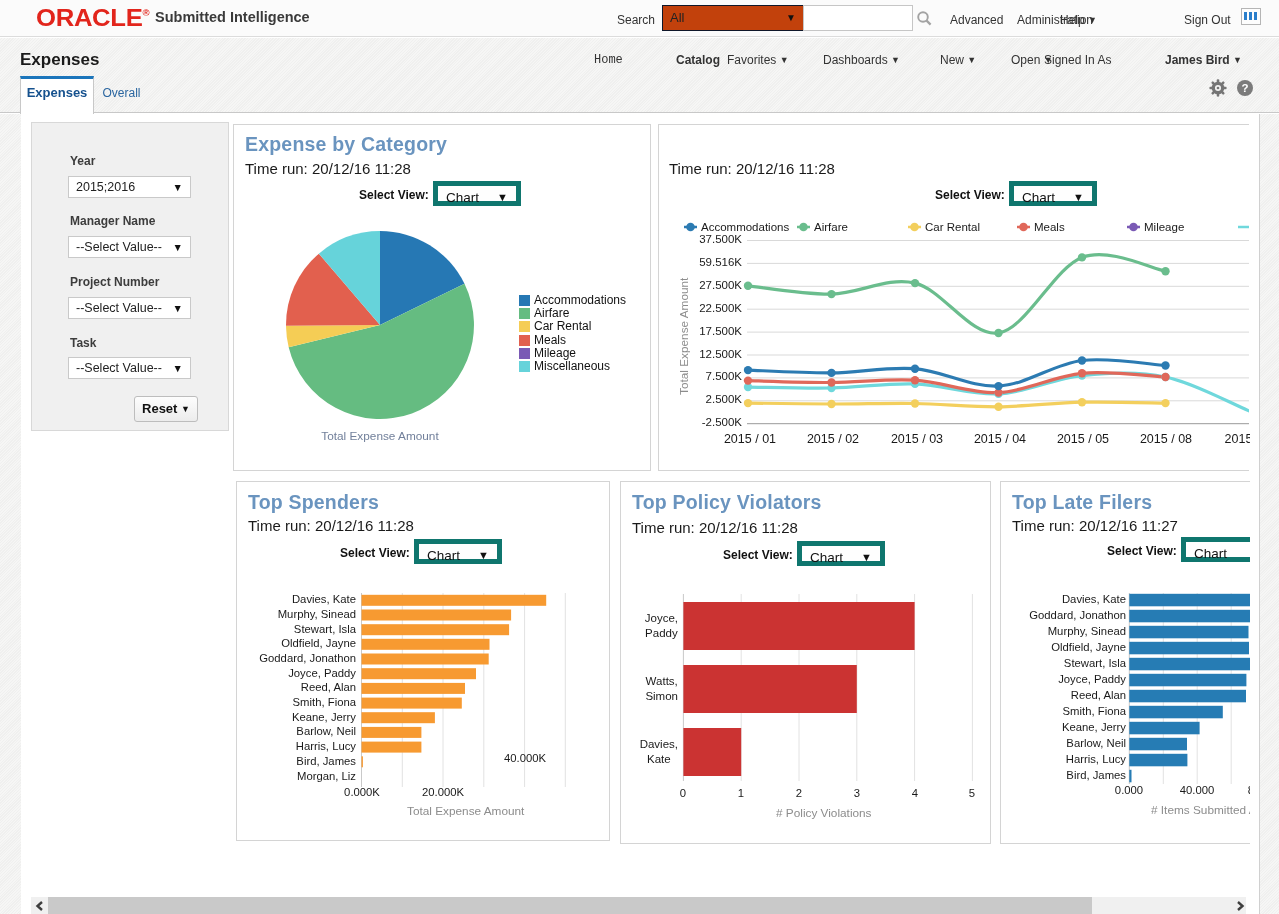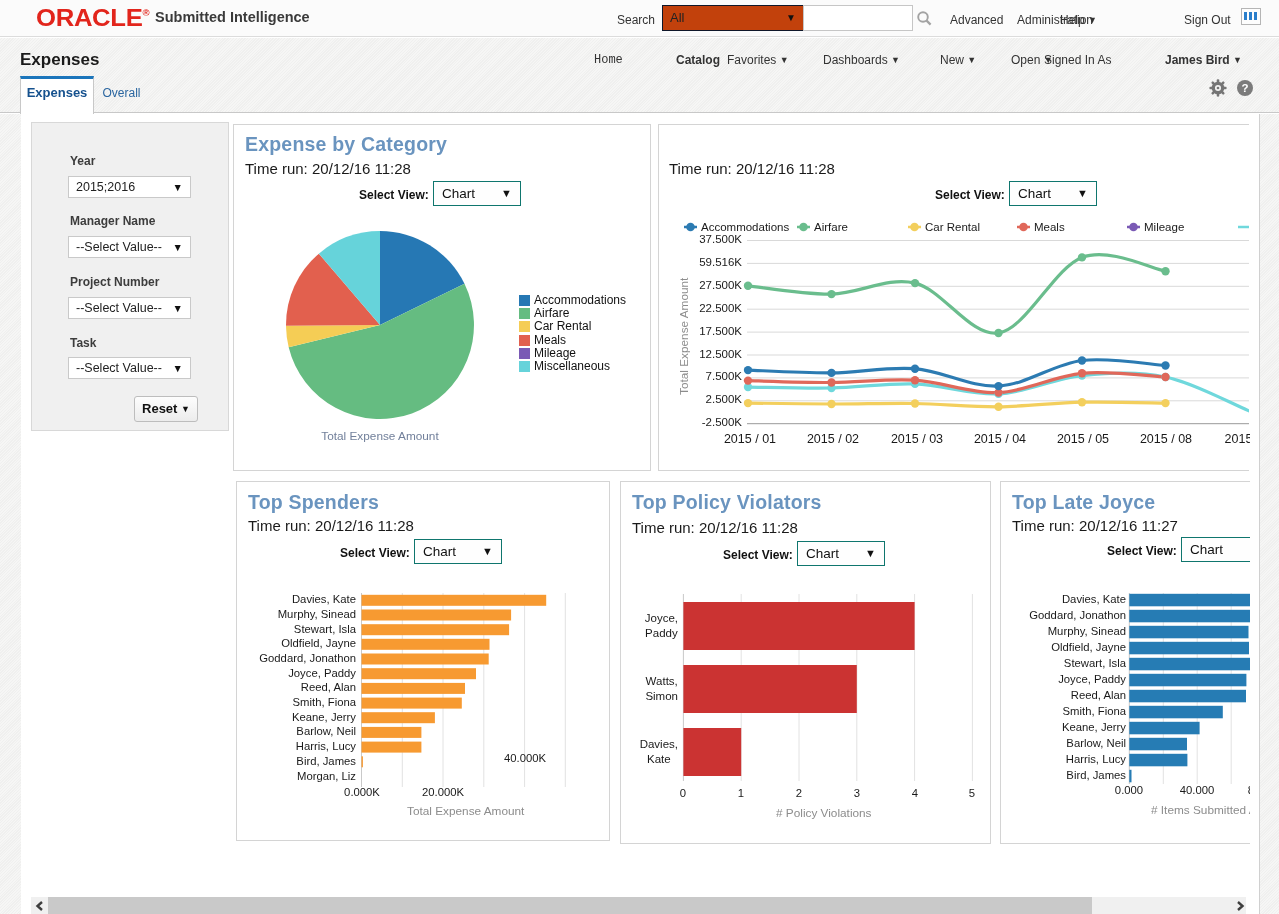--- a/index.html
+++ b/index.html
@@ -10,21 +10,21 @@
 .abs { position:absolute; }
 .tyl { position:absolute; right:537px; font-size:11.5px; color:#1a1a1a; }
 .txl { position:absolute; top:432px; width:84px; text-align:center; font-size:12.5px; color:#1a1a1a; }
 .tlt { position:absolute; top:221px; font-size:11.5px; color:#1a1a1a; }
 .bn { position:absolute; font-size:11.3px; color:#1a1a1a; white-space:nowrap; }
 .bn2 { position:absolute; right:601px; font-size:11.5px; color:#1a1a1a; text-align:center; line-height:14.5px; }
 .bxl { position:absolute; text-align:center; font-size:11.3px; color:#1a1a1a; }
 .ptitle { position:absolute; font-size:19.5px; font-weight:bold; color:#6a94bf; letter-spacing:0.2px; }
 .trun { position:absolute; font-size:15px; color:#1a1a1a; }
 .svlab { position:absolute; font-size:12px; font-weight:bold; color:#111; }
-.selbox { position:absolute; width:88px; height:25px; background:#fefefe; border:1px solid #0f766e; font-size:13.5px; color:#111; line-height:23px; padding-left:8px; }
+.selbox { position:absolute; width:88px; height:25px; background:#fefefe; border:5px solid #0f766e; font-size:13.5px; color:#111; line-height:23px; padding-left:8px; }
 .selbox .ar { position:absolute; right:8px; top:0; font-size:11px; color:#111; }
 .panel { position:absolute; background:#fff; border:1px solid #d4d4d4; }
 .flabel { position:absolute; font-size:12px; font-weight:bold; color:#3c3c3c; }
 .fsel { position:absolute; left:68px; width:123px; height:22px; background:#fff; border:1px solid #c9c9c9; font-size:12.5px; color:#222; line-height:20px; padding-left:7px; }
 .fsel .ar { position:absolute; right:7px; top:0; font-size:10.5px; color:#111; }
 .navlink { position:absolute; top:53px; font-size:12px; color:#333; }
 .toplink { position:absolute; top:13px; font-size:12px; color:#333; }
 .arr { font-size:9px; position:relative; top:-1px; }
 .atitle { position:absolute; font-size:11.8px; color:#8c8c8c; }
 </style>
@@ -273,21 +273,21 @@
 <div class="bn2" style="top:737px">Davies,<br>Kate</div>
 <div class="bxl" style="left:668px;top:787px;width:30px">0</div>
 <div class="bxl" style="left:726px;top:787px;width:30px">1</div>
 <div class="bxl" style="left:784px;top:787px;width:30px">2</div>
 <div class="bxl" style="left:842px;top:787px;width:30px">3</div>
 <div class="bxl" style="left:900px;top:787px;width:30px">4</div>
 <div class="bxl" style="left:957px;top:787px;width:30px">5</div>
 <div class="atitle" style="left:776px;top:806px;"># Policy Violations</div>
 
 <div class="panel" style="left:1000px;top:481px;width:259px;height:363px;border-right:none;"></div>
-<div class="ptitle" style="left:1012px;top:491px;">Top Late Joyce</div>
+<div class="ptitle" style="left:1012px;top:491px;">Top Late Filers</div>
 <div class="trun" style="left:1012px;top:517px;">Time run: 20/12/16 11:27</div>
 <div class="svlab" style="left:1107px;top:544px;">Select View:</div>
 <div class="selbox" style="left:1181px;top:537px;width:90px;">Chart</div>
 <svg class="abs" style="left:1000px;top:481px;" width="259" height="363" viewBox="1000 481 259 363">
 <line x1="1129.3" y1="593" x2="1129.3" y2="784" stroke="#c9c9c9" stroke-width="1"></line>
 <line x1="1163.3" y1="593" x2="1163.3" y2="784" stroke="#e2e2e2" stroke-width="1"></line>
 <line x1="1197.2" y1="593" x2="1197.2" y2="784" stroke="#e2e2e2" stroke-width="1"></line>
 <line x1="1231.2" y1="593" x2="1231.2" y2="784" stroke="#e2e2e2" stroke-width="1"></line>
 <rect x="1129.3" y="593.8" width="129.7" height="12.5" fill="#267cb4"></rect>
 <rect x="1129.3" y="609.8" width="129.7" height="12.5" fill="#267cb4"></rect>

